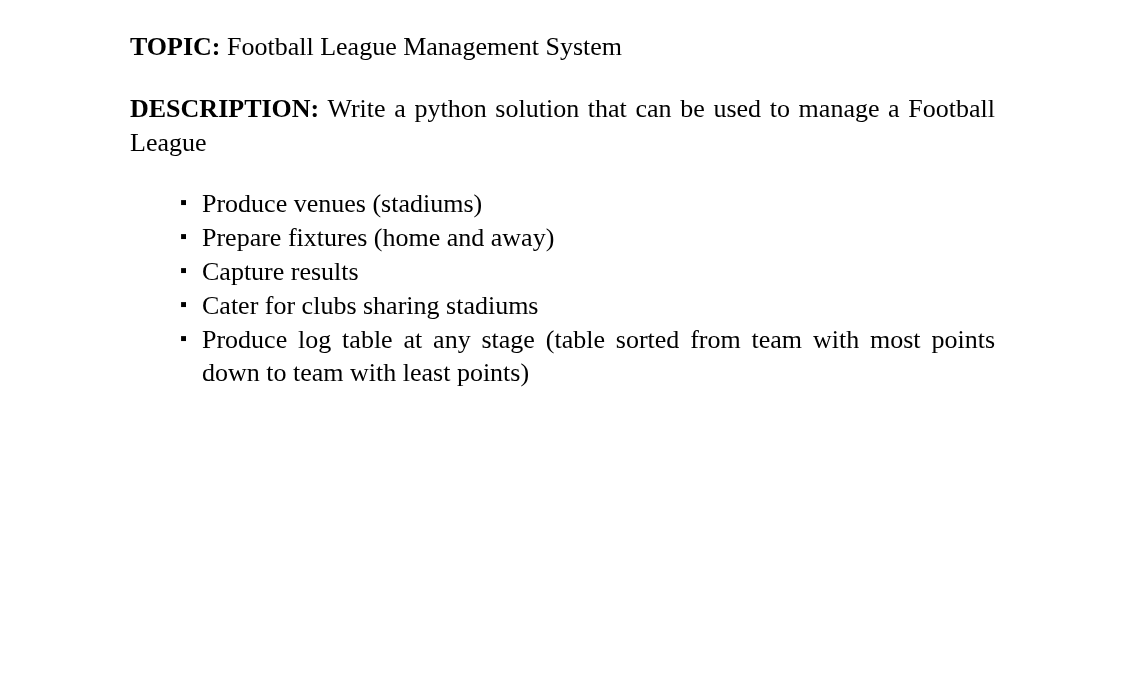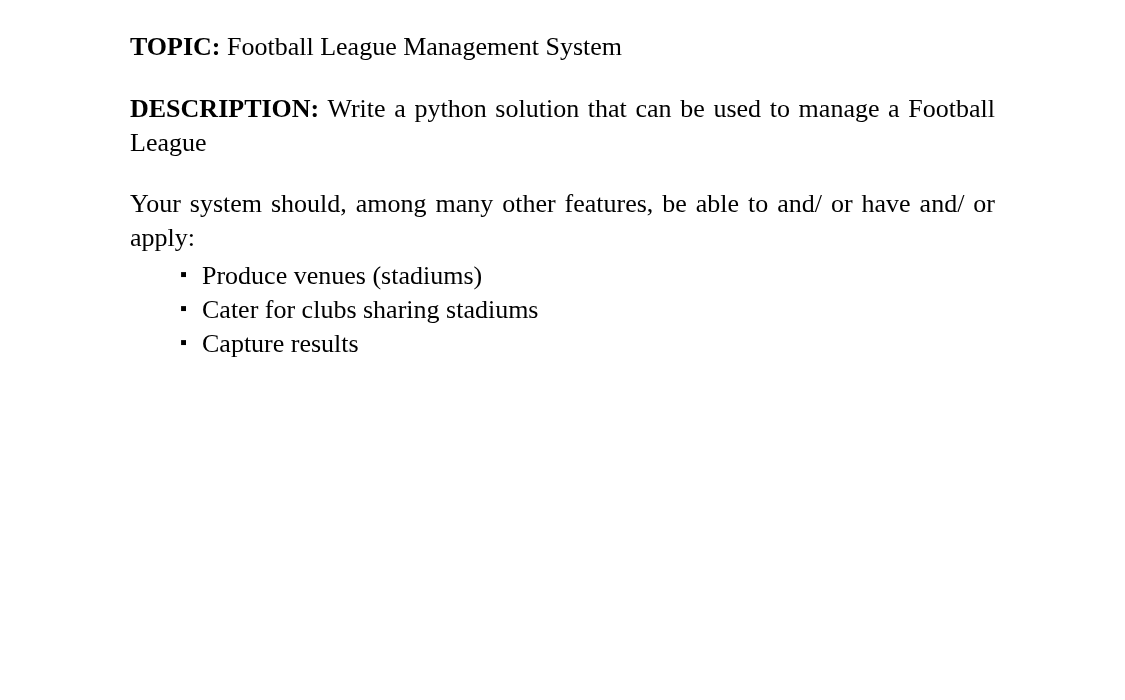--- a/index.html
+++ b/index.html
@@ -55,19 +55,20 @@
   <span class="label">TOPIC:</span>
   <span>Football League Management System</span>
 </div>
 
 <div class="section justified">
   <span class="label">DESCRIPTION:</span>
   <span>Write a python solution that can be used to manage a Football League</span>
 </div>
 
 <div class="section">
-  <div class="intro justified">Your system should, among many other features, be able to and/ or have and/ or apply:</div>
   <ul>
     <li>Produce venues (stadiums)</li>
+    <li>Prepare fixtures (home and away)</li>
+    <li>Capture results</li>
     <li>Cater for clubs sharing stadiums</li>
-    <li>Capture results</li>
+    <li>Produce log table at any stage (table sorted from team with most points down to team with least points)</li>
   </ul>
 </div>
 
 </body></html>

